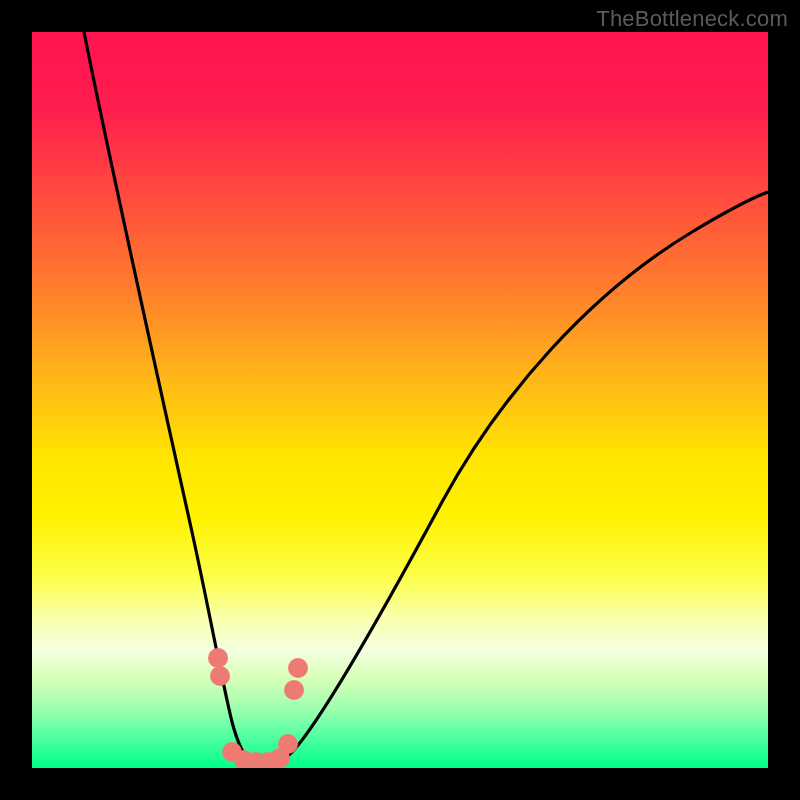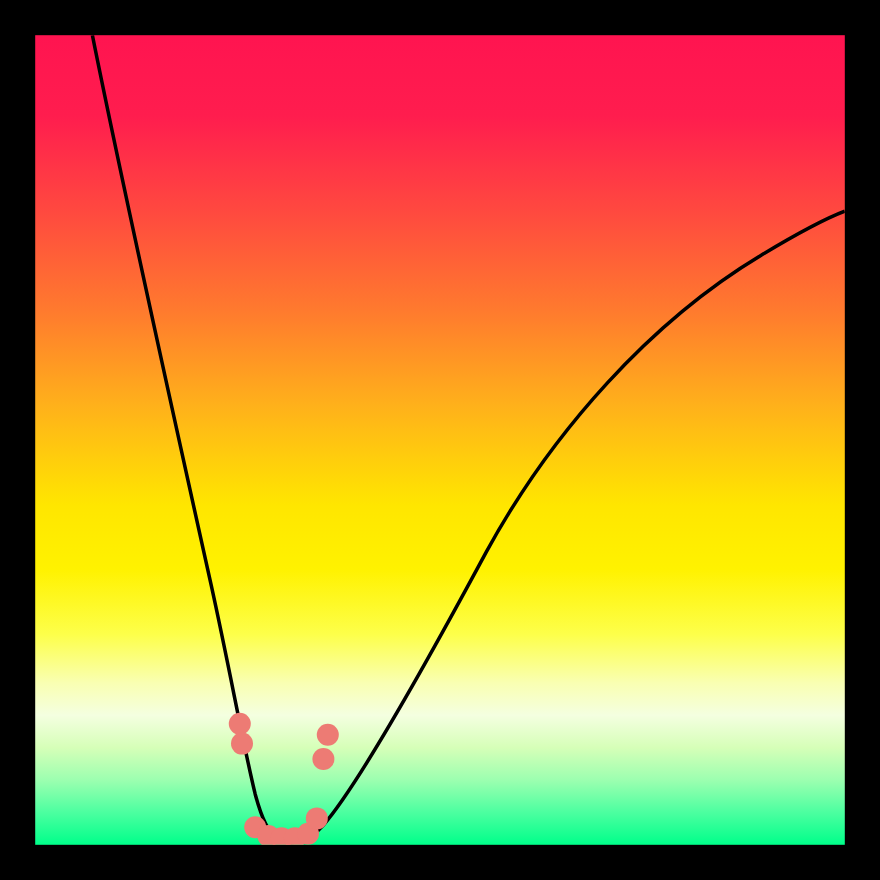--- a/index.html
+++ b/index.html
@@ -82,13 +82,14 @@
         <circle cx="212" cy="728" r="10"></circle>
         <circle cx="224" cy="730" r="10"></circle>
         <circle cx="236" cy="730" r="10"></circle>
         <circle cx="248" cy="726" r="10"></circle>
         <circle cx="256" cy="712" r="10"></circle>
         <circle cx="262" cy="658" r="10"></circle>
         <circle cx="266" cy="636" r="10"></circle>
       </g>
     </svg>
   </div>
+  <div class="watermark">TheBottleneck.com</div>
 </div>
 
 </body></html>

